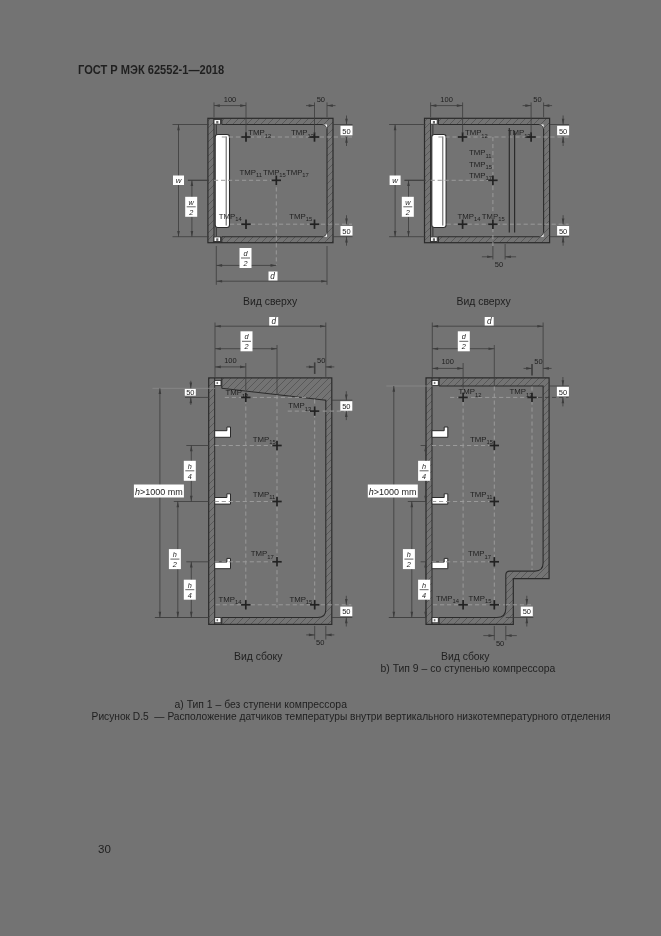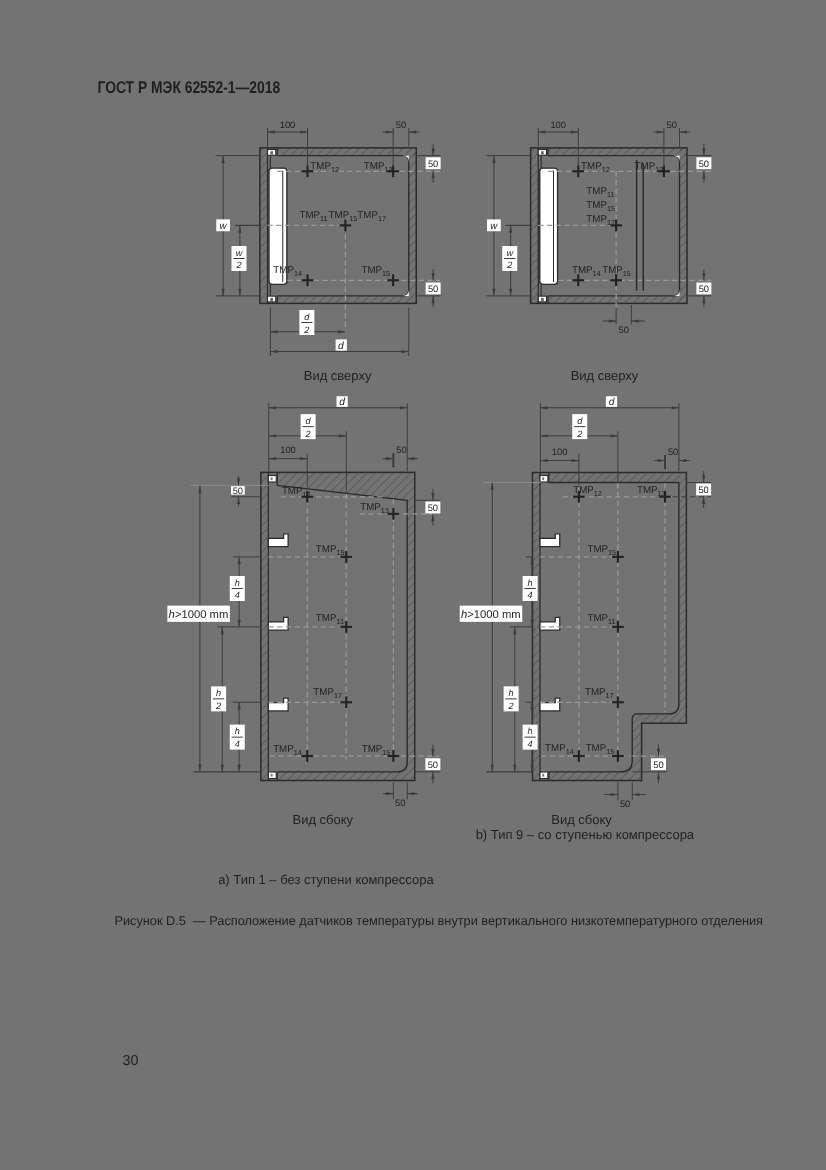--- a/index.html
+++ b/index.html
@@ -454,15 +454,15 @@
 <polygon points="494.3,635.6 488.5,634.3 488.5,636.9" fill="#3c3c3c"></polygon>
 <polygon points="505.8,635.6 511.6,636.9 511.6,634.3" fill="#3c3c3c"></polygon>
 <text x="500.1" y="645.7" font-family="Liberation Sans, sans-serif" font-size="7.5" text-anchor="middle" fill="#1f1f1f">50</text>
 </svg>
 <div class="t" style="left:243px;top:295.5px;font-size:10.4px;">Вид сверху</div>
 <div class="t" style="left:456.5px;top:295.5px;font-size:10.4px;">Вид сверху</div>
 <div class="t" style="left:234px;top:650.5px;font-size:10.4px;">Вид сбоку</div>
 <div class="t" style="left:441px;top:650.5px;font-size:10.4px;">Вид сбоку</div>
 <div class="t" style="left:174.5px;top:663px;font-size:10.4px;margin-top:36px;">а) Тип 1 – без ступени компрессора</div>
 <div class="t" style="left:380.5px;top:663px;font-size:10.4px;">b) Тип 9 – со ступенью компрессора</div>
-<div class="t" style="left:351px;top:732px;font-size:10.2px;transform:translateX(-50%);">Рисунок D.5&nbsp;&nbsp;— Расположение датчиков температуры внутри вертикального низкотемпературного отделения</div>
+<div class="t" style="left:351px;top:711px;font-size:10.2px;transform:translateX(-50%);">Рисунок D.5&nbsp;&nbsp;— Расположение датчиков температуры внутри вертикального низкотемпературного отделения</div>
 <div class="t" style="left:78px;top:843px;font-size:11.5px;margin-left:20px;">30</div>
 </div>
 
 </body></html>

